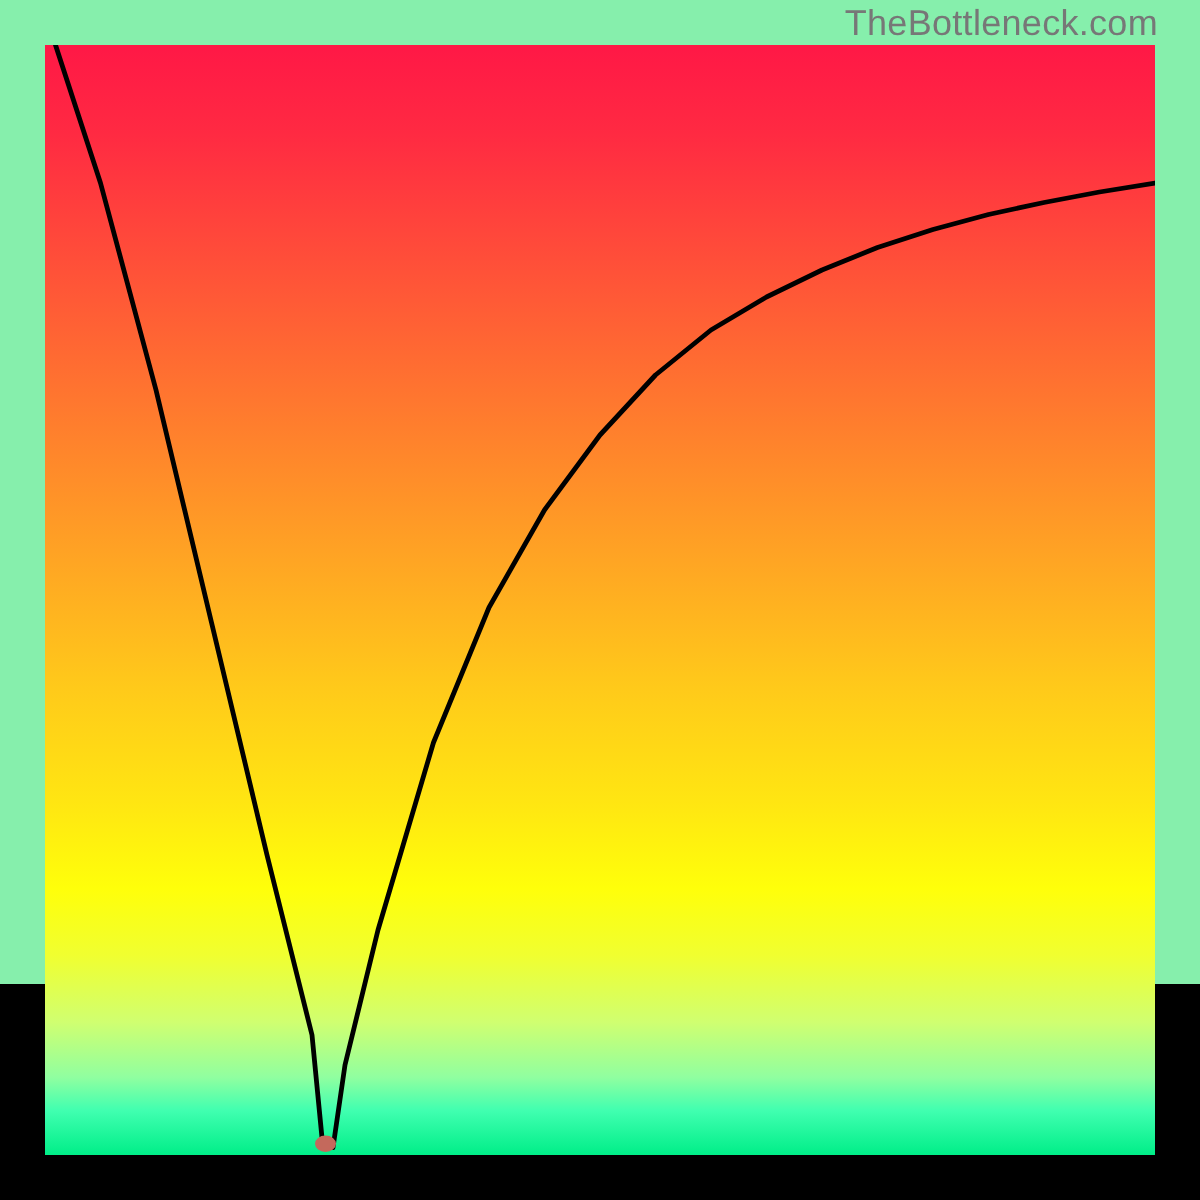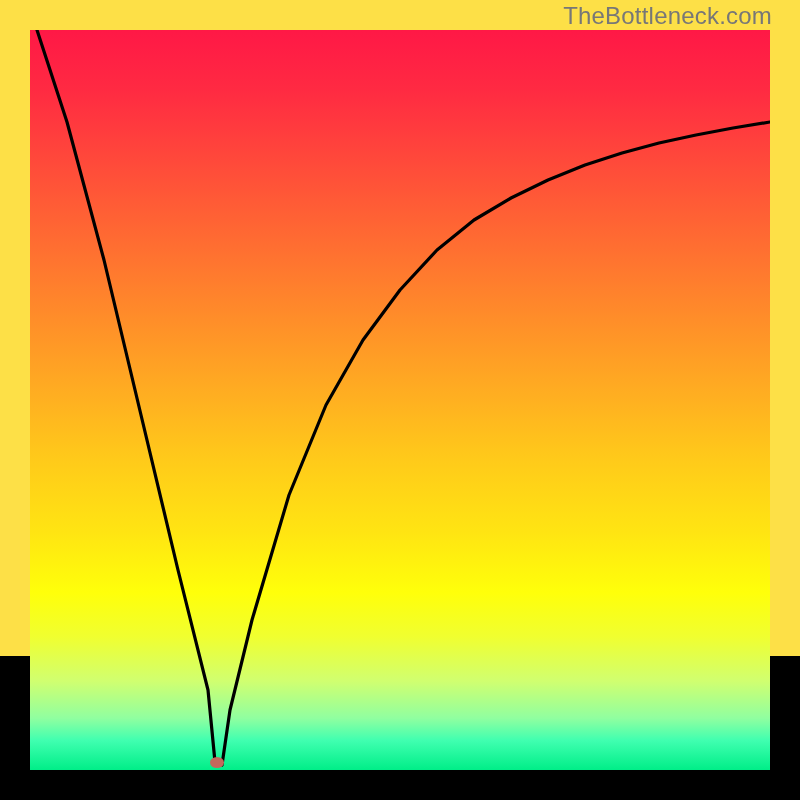--- a/index.html
+++ b/index.html
@@ -9,21 +9,21 @@
     height: 800px;
     background: #000;
     overflow: hidden;
   }
   .frame {
     position: absolute;
     left: 0;
     top: 0;
     width: 800px;
     height: 656px;
-    background: #fde047;
+    background: #86efac;
   }
   .plot-area {
     position: absolute;
     left: 30px;
     top: 30px;
     width: 740px;
     height: 740px;
     background: linear-gradient(to bottom,
       #ff1846 0%,
       #ff2a42 8%,

